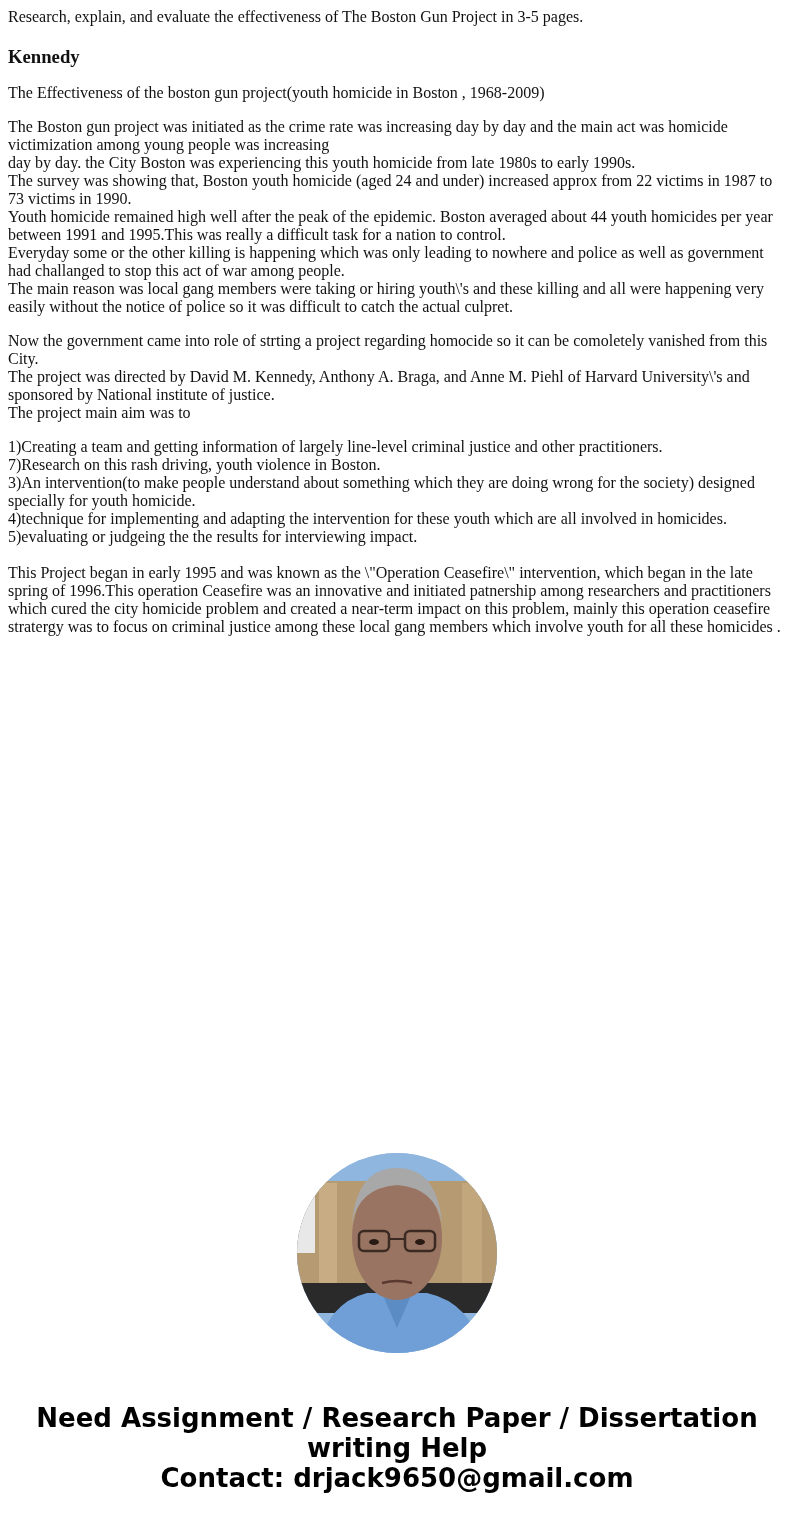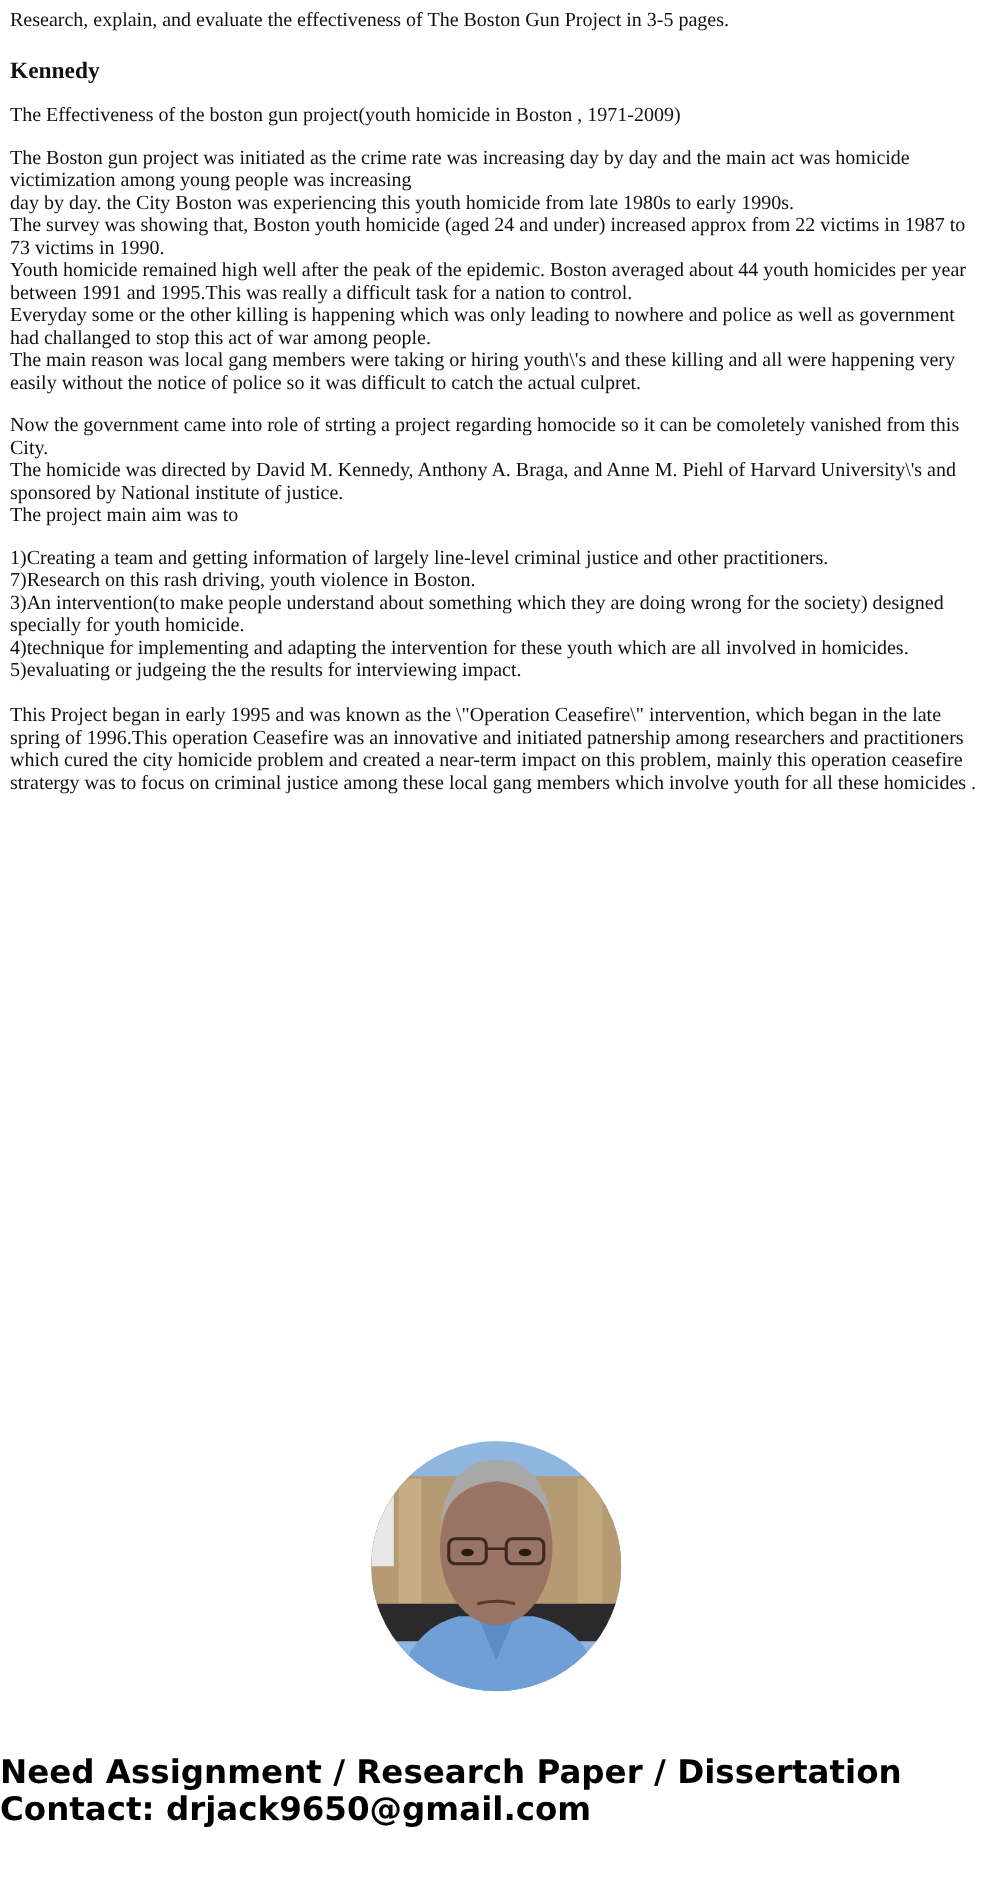--- a/index.html
+++ b/index.html
@@ -31,48 +31,49 @@
     height: 200px;
     border-radius: 50%;
     overflow: hidden;
     background: #8fb6de;
   }
   .footer {
     position: absolute;
     left: 0;
     top: 1403px;
     width: 794px;
+    text-align: center;
     font-family: "DejaVu Sans", sans-serif;
     font-weight: bold;
     font-size: 26px;
     line-height: 30px;
     color: #000000;
   }
   .footer span { display: block; }
 </style>
 </head>
 <body>
 
 <div class="content">
   <div class="question">Research, explain, and evaluate the effectiveness of The Boston Gun Project in 3-5 pages.</div>
   <h3 class="solution-heading">Kennedy</h3>
-  <div class="para">The Effectiveness of the boston gun project(youth homicide in Boston , 1971-2009)</div>
+  <div class="para">The Effectiveness of the boston gun project(youth homicide in Boston , 1968-2009)</div>
 
   <div class="para">
     <span class="line">The Boston gun project was initiated as the crime rate was increasing day by day and the main act was homicide victimization among young people was increasing</span>
     <span class="line">day by day. the City Boston was experiencing this youth homicide from late 1980s to early 1990s.</span>
     <span class="line">The survey was showing that, Boston youth homicide (aged 24 and under) increased approx from 22 victims in 1987 to 73 victims in 1990.</span>
     <span class="line">Youth homicide remained high well after the peak of the epidemic. Boston averaged about 44 youth homicides per year between 1991 and 1995.This was really a difficult task for a nation to control.</span>
     <span class="line">Everyday some or the other killing is happening which was only leading to nowhere and police as well as government had challanged to stop this act of war among people.</span>
     <span class="line">The main reason was local gang members were taking or hiring youth\'s and these killing and all were happening very easily without the notice of police so it was difficult to catch the actual culpret.</span>
   </div>
 
   <div class="para">
     <span class="line">Now the government came into role of strting a project regarding homocide so it can be comoletely vanished from this City.</span>
-    <span class="line">The homicide was directed by David M. Kennedy, Anthony A. Braga, and Anne M. Piehl of Harvard University\'s and sponsored by National institute of justice.</span>
+    <span class="line">The project was directed by David M. Kennedy, Anthony A. Braga, and Anne M. Piehl of Harvard University\'s and sponsored by National institute of justice.</span>
     <span class="line">The project main aim was to</span>
   </div>
 
   <div class="para">
     <span class="line">1)Creating a team and getting information of largely line-level criminal justice and other practitioners.</span>
     <span class="line">7)Research on this rash driving, youth violence in Boston.</span>
     <span class="line">3)An intervention(to make people understand about something which they are doing wrong for the society) designed specially for youth homicide.</span>
     <span class="line">4)technique for implementing and adapting the intervention for these youth which are all involved in homicides.</span>
     <span class="line">5)evaluating or judgeing the the results for interviewing impact.</span>
   </div>
@@ -96,14 +97,15 @@
     <rect x="108" y="78" width="30" height="20" rx="5" fill="none" stroke="#3a2a22" stroke-width="2.5"></rect>
     <line x1="92" y1="86" x2="108" y2="86" stroke="#3a2a22" stroke-width="2"></line>
     <ellipse cx="77" cy="89" rx="5" ry="3" fill="#2a1a14"></ellipse>
     <ellipse cx="123" cy="89" rx="5" ry="3" fill="#2a1a14"></ellipse>
     <path d="M85 130 Q100 126 115 130" stroke="#5a3a30" stroke-width="2.5" fill="none"></path>
   </svg>
 </div>
 
 <div class="footer">
   <span>Need Assignment / Research Paper / Dissertation</span>
+  <span>writing Help</span>
   <span>Contact: drjack9650@gmail.com</span>
 </div>
 
 </body></html>

